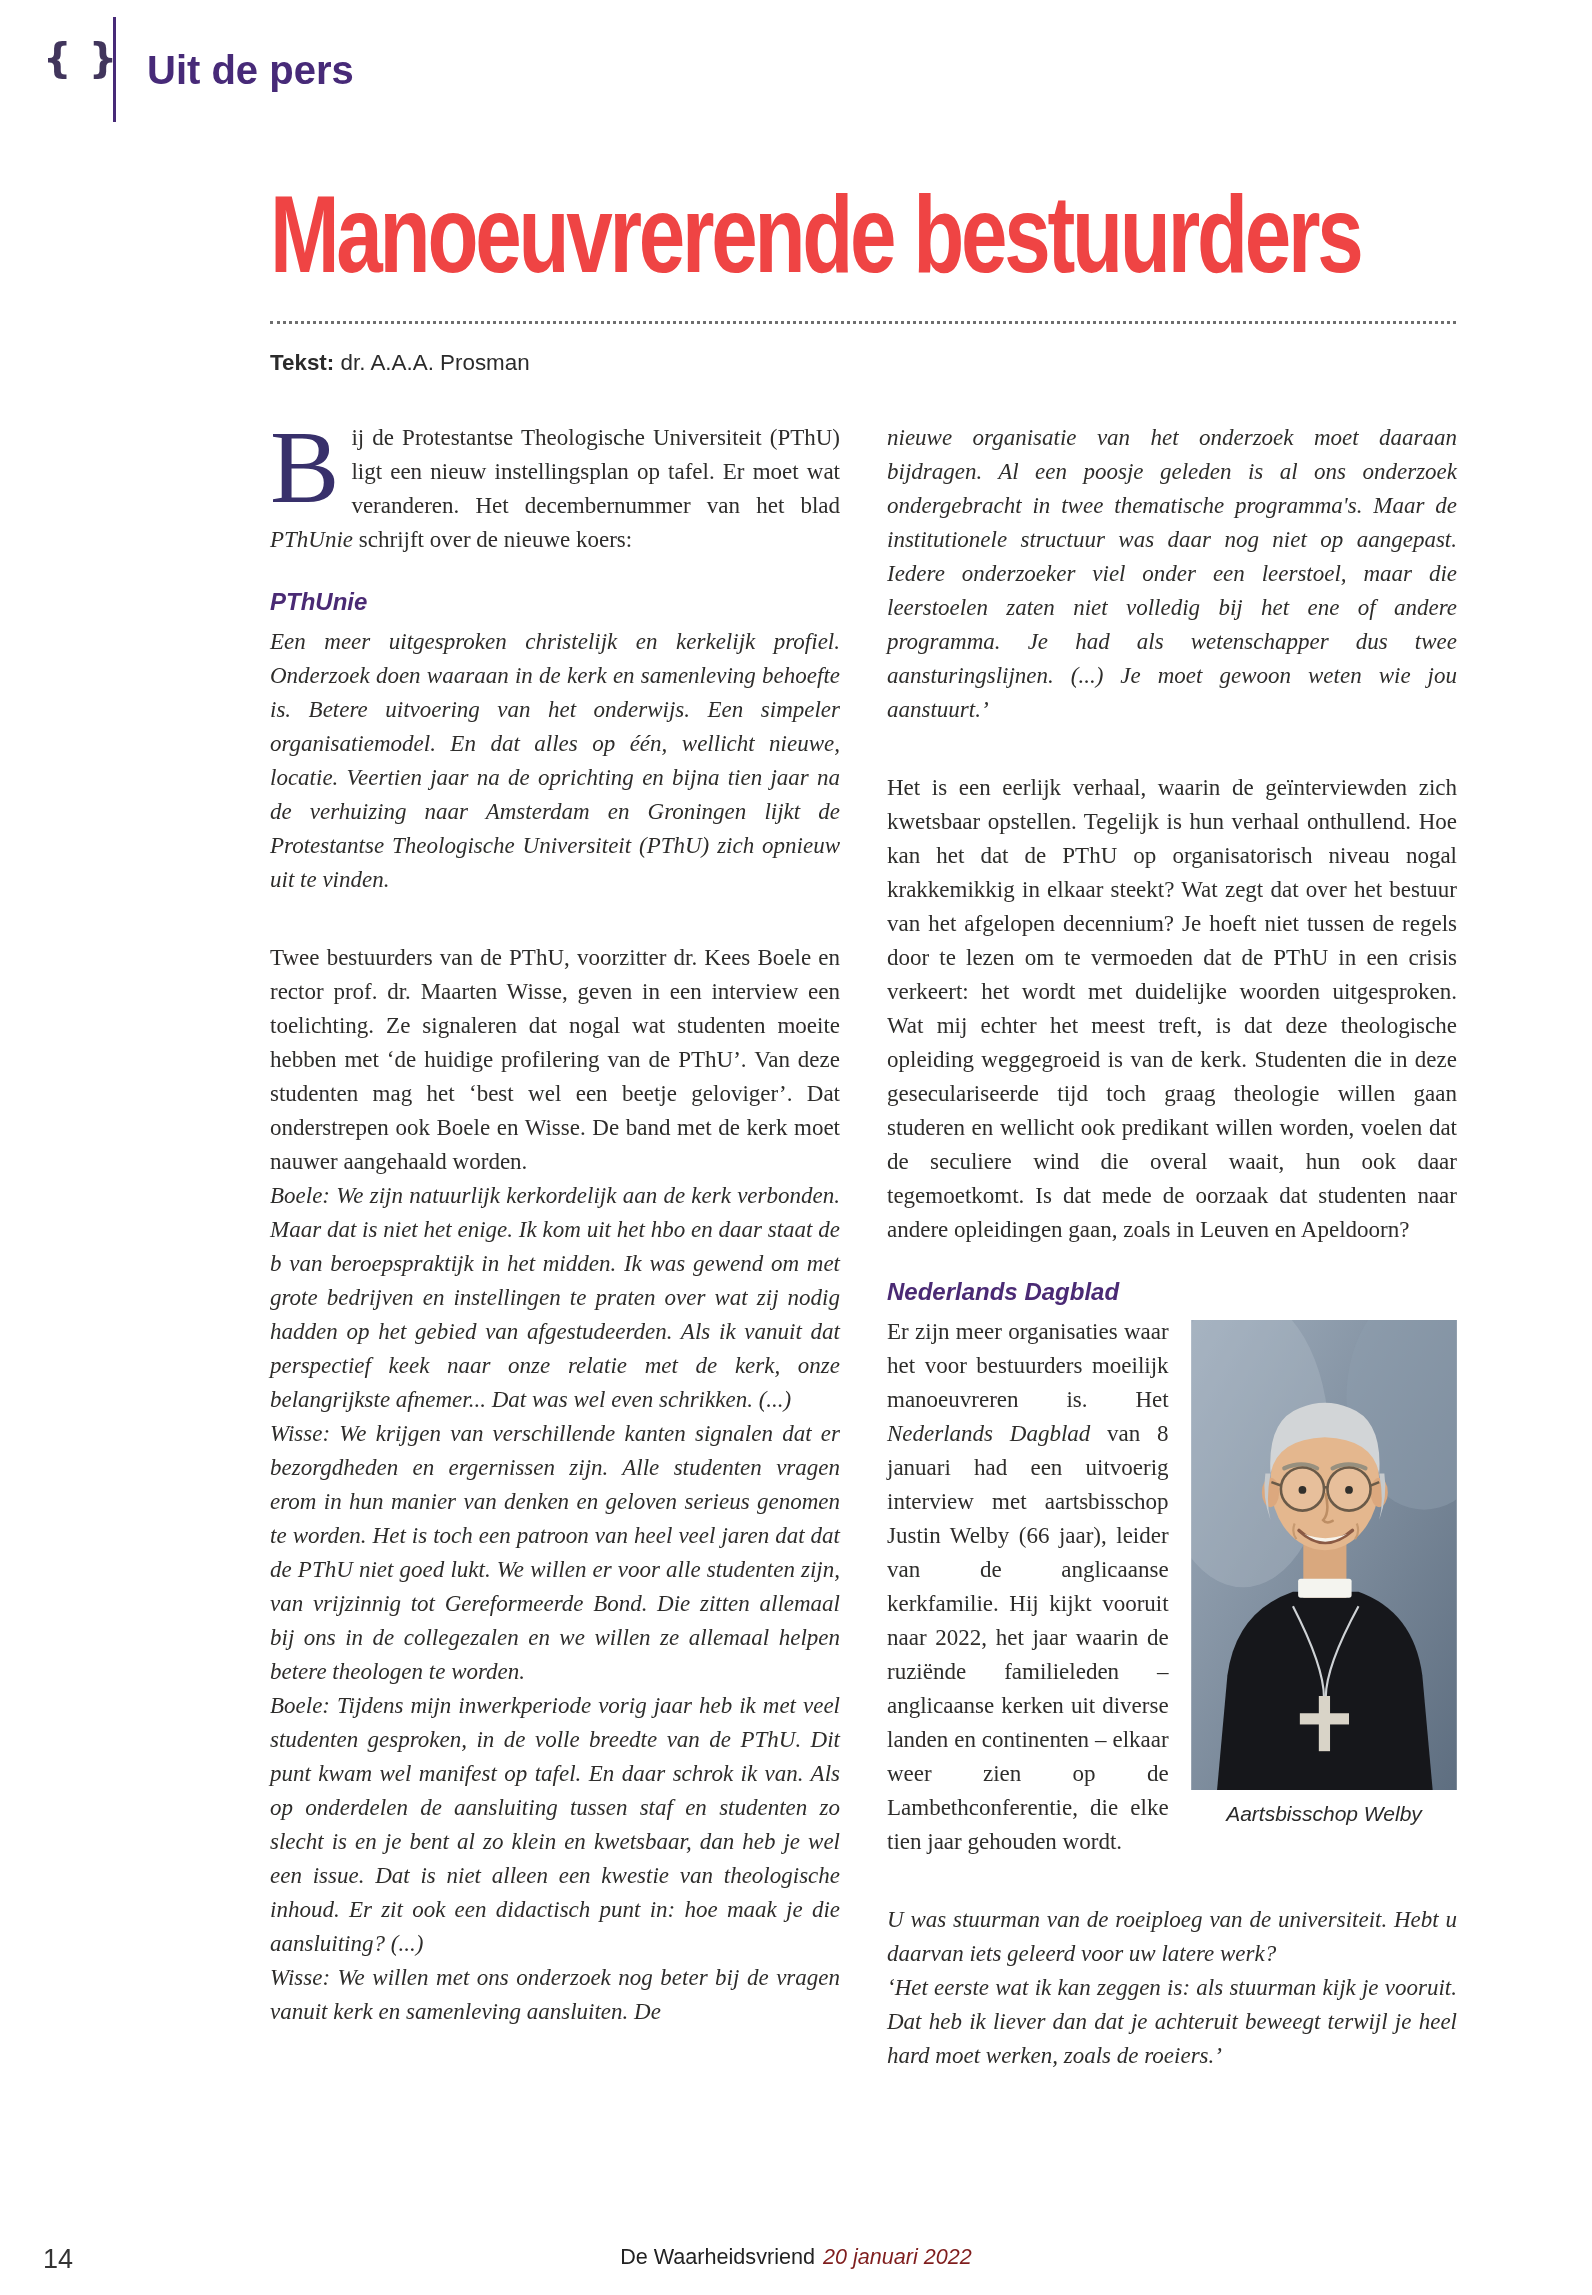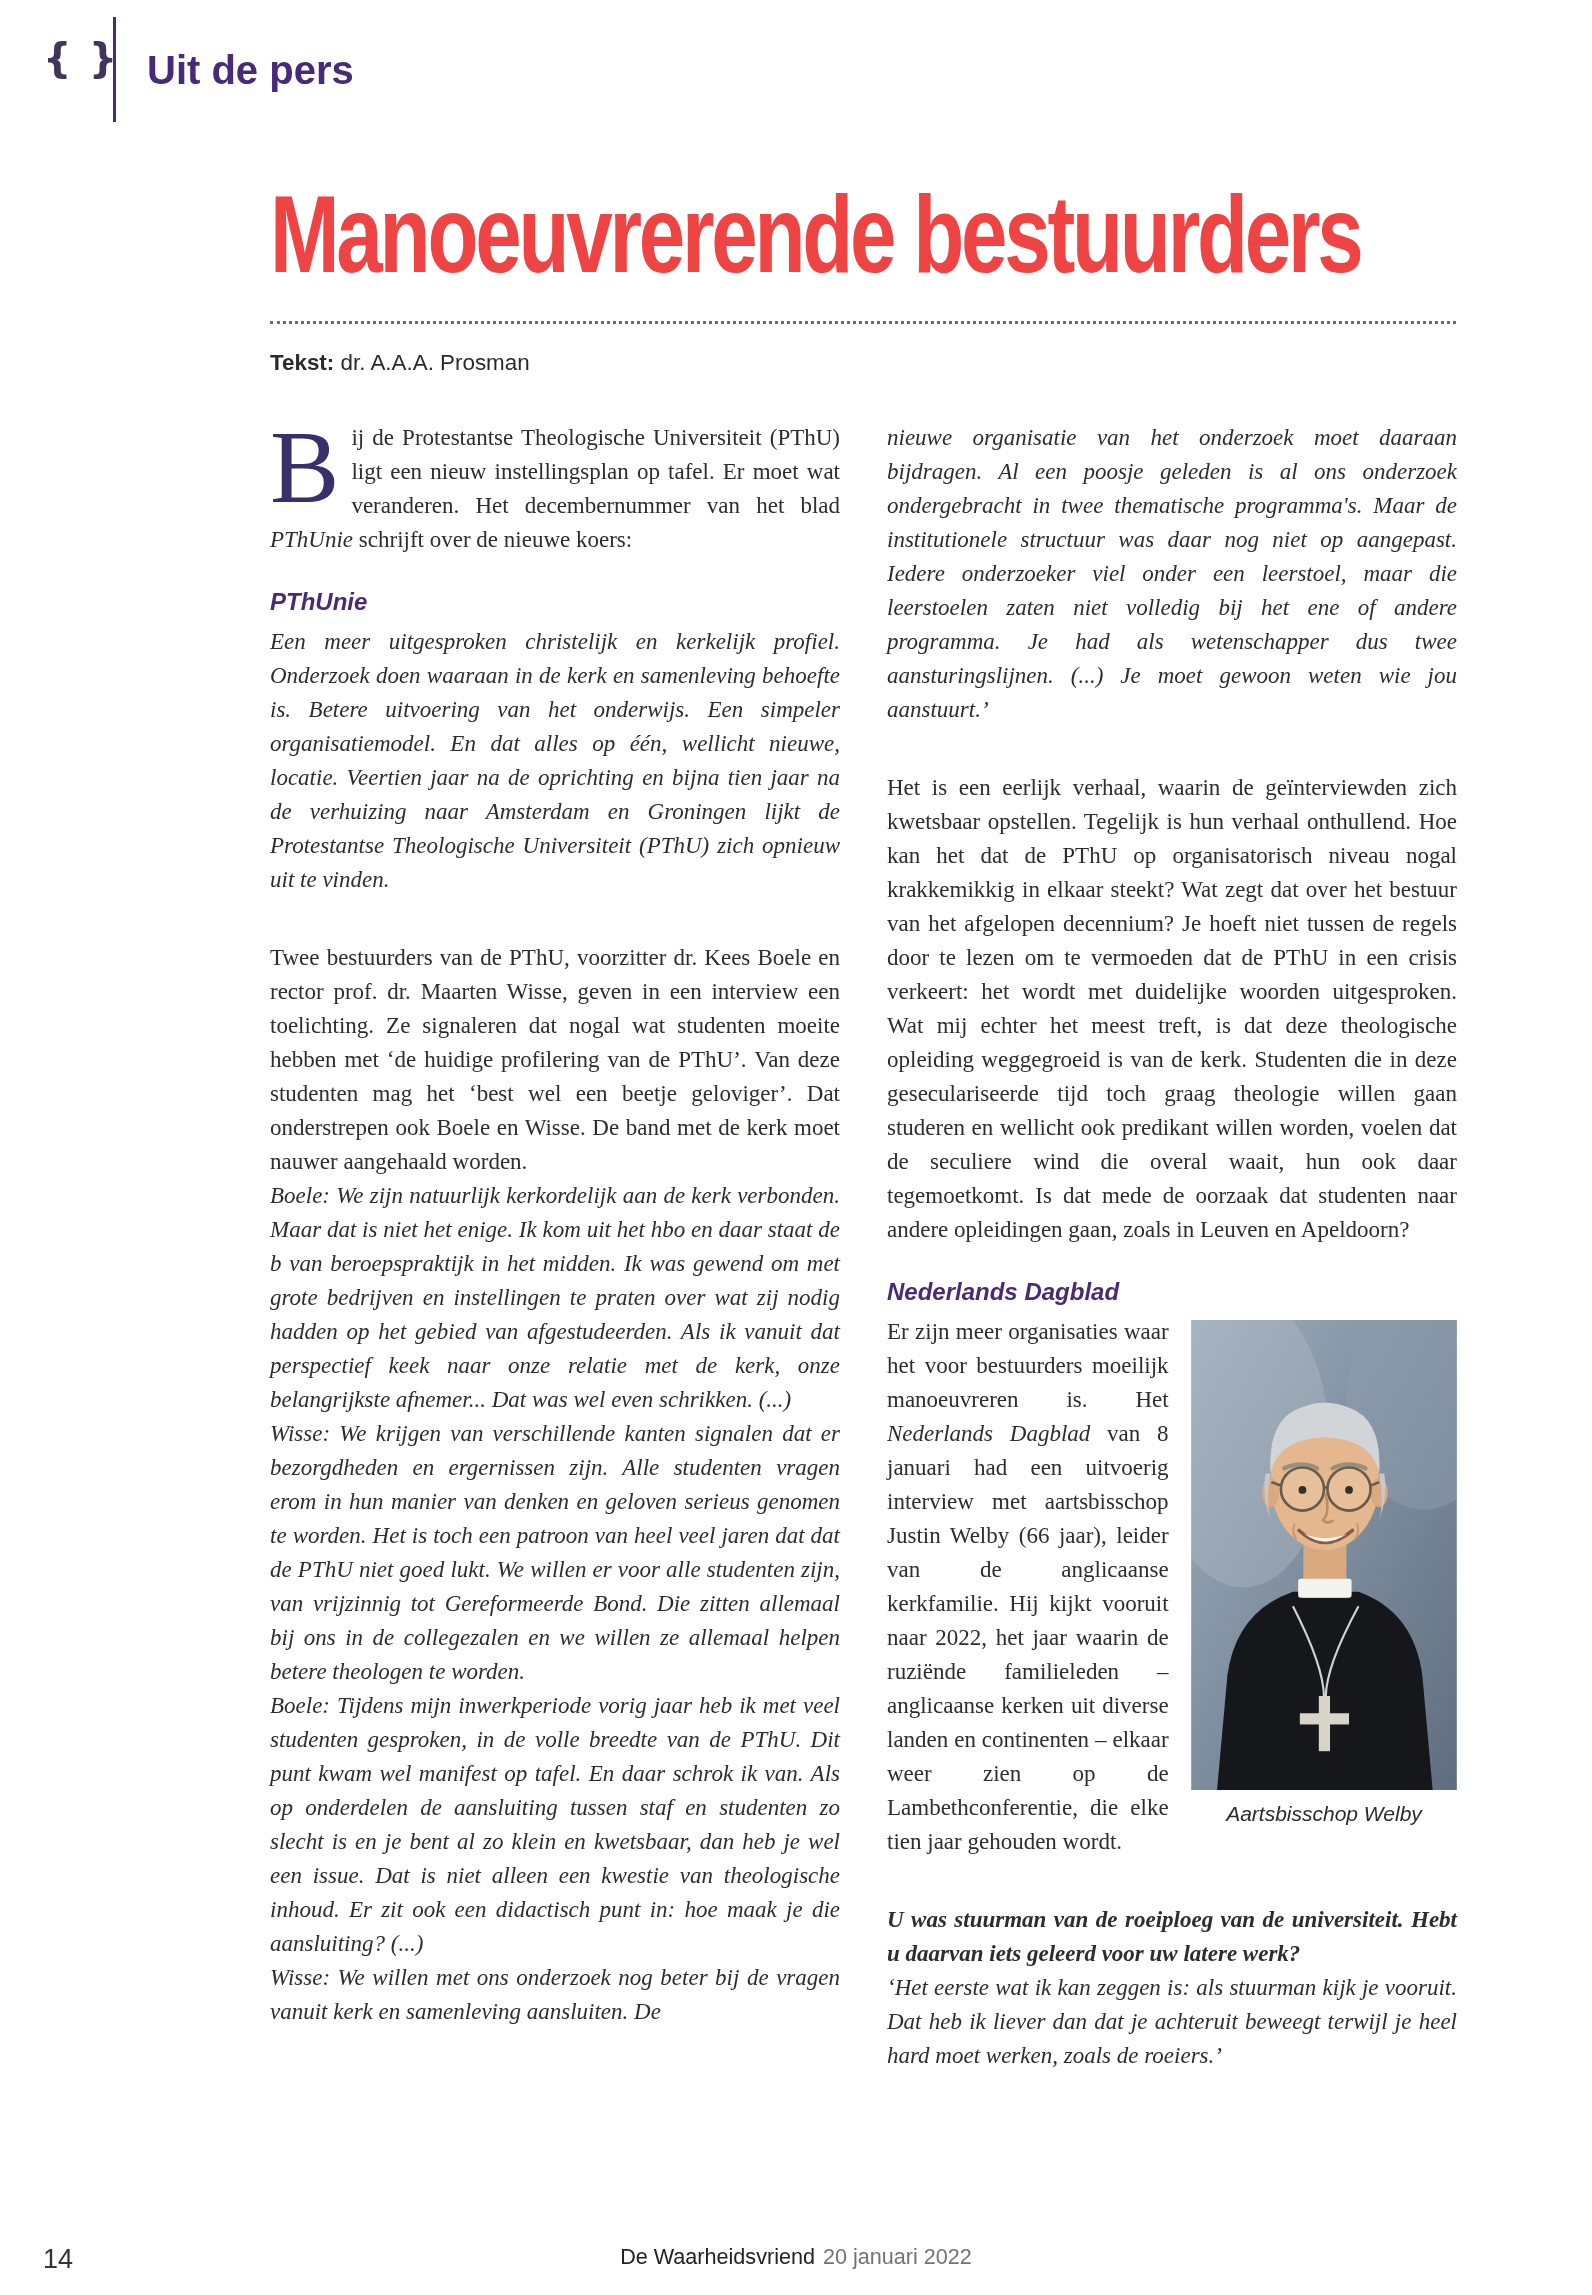--- a/index.html
+++ b/index.html
@@ -57,21 +57,21 @@
     display:flex; gap:47px;
   }
   .col { width:570px; }
   .body {
     font-size:23px; line-height:34px;
     text-align:justify;
     color:#2e2d2b;
   }
   .gap { margin-top:44px; }
   .italic { font-style:italic; }
-  .boldq { font-weight:bold; font-style:italic; }
+  .boldq { font-weight:normal; font-style:italic; }
   .dropcap {
     float:left;
     font-size:104px; line-height:84px;
     padding:3.5px 12px 0 0;
     color:#38306b;
     font-family:"Liberation Serif", serif;
   }
   .subhead {
     font-family:"Liberation Sans", sans-serif;
     font-weight:bold; font-style:italic;
@@ -98,21 +98,21 @@
     font-family:"Liberation Sans", sans-serif;
     font-size:27px; color:#333;
   }
   .footer-center {
     position:absolute; left:0; top:2244px; width:100%;
     text-align:center;
     font-family:"Liberation Sans", sans-serif;
     font-size:21.6px; color:#222;
   }
   .footer-center .ft-title { font-weight:normal; }
-  .footer-center .ft-date { color:#737373; margin-left:8px; }
+  .footer-center .ft-date { font-style:italic; color:#7f1d1d; margin-left:8px; }
 </style>
 </head>
 <body>
 
 <div class="page">
 
   <div class="braces">{ }</div>
   <div class="header-rule"></div>
   <div class="section-title">Uit de pers</div>
 

